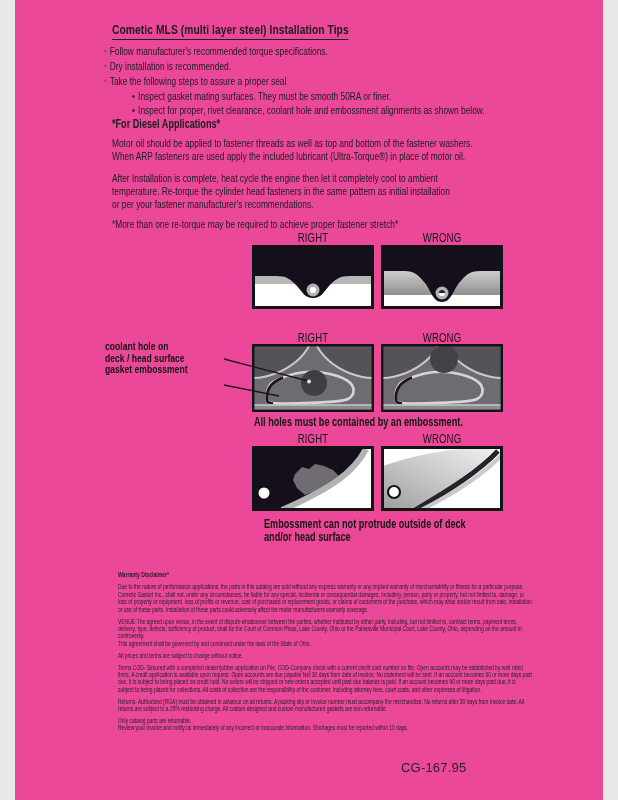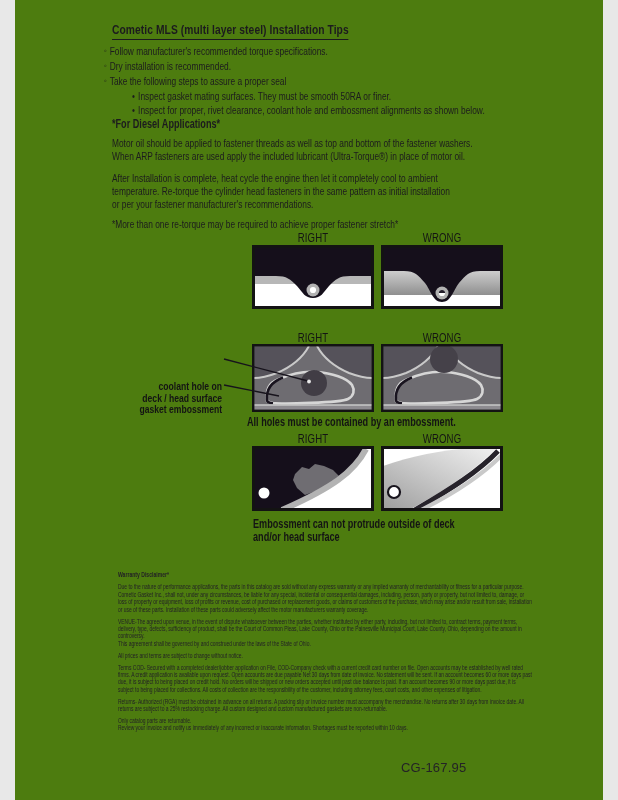--- a/index.html
+++ b/index.html
@@ -1,18 +1,18 @@
 <!DOCTYPE html>
 <html><head>
 <meta charset="utf-8">
 <style>
   html,body { margin:0; padding:0; background:#e8e8e8; }
   .page {
     position:relative; width:588px; height:800px; margin:0 auto;
-    background:#4d7c0f; overflow:hidden;
+    background:#ec4899; overflow:hidden;
     font-family:"Liberation Sans", sans-serif; color:#1c1b1e;
     -webkit-font-smoothing:antialiased;
   }
   .cond   { transform:scaleX(0.76); transform-origin:0 0; display:inline-block; white-space:nowrap; }
   .condb  { transform:scaleX(0.76); transform-origin:0 0; display:block; }
   .cond-c { transform:scaleX(0.80); transform-origin:50% 0; display:block; }
   .cond-r { transform:scaleX(0.78); transform-origin:100% 0; display:block; }
 
   .title {
     position:absolute; left:97px; top:22px;
@@ -35,22 +35,22 @@
   }
   .diesel h2 { font-size:12px; margin:0 0 6px 0; }
   .diesel p  { margin:0 0 9px 0; white-space:pre-line; }
   .diesel p.note { margin-top:-2px; }
 
   .diagrams { position:absolute; left:0; top:230px; width:618px; height:322px; }
   .diagrams .abs { position:absolute; }
   .rw-label { width:122px; text-align:center; font-size:12px; letter-spacing:0.2px; color:#141414; }
   .dg-caption { font-size:12px; font-weight:bold; color:#141414; white-space:pre-line; line-height:13px; }
   .ann-label {
-    width:150px; text-align:right; font-size:11px; font-weight:bold;
-    line-height:12px; white-space:pre-line; color:#141414;margin-top:40px;
+    width:150px; text-align:left; font-size:11px; font-weight:bold;
+    line-height:12px; white-space:pre-line; color:#141414;
   }
   .overlay { position:absolute; left:0; top:0; pointer-events:none; }
 
   .disclaimer {
     position:absolute; left:103px; top:571px;
     font-size:6.5px; line-height:7.4px; color:#232225; width:545px;
   }
   .disclaimer h3 { font-size:6.7px; margin:0 0 5px 0; }
   .disclaimer p  { margin:0 0 4.5px 0; white-space:pre-line; }
 
@@ -153,21 +153,21 @@
 
     <div class="abs ann-label" style="left:57px; top:110px;"><span class="cond-r">coolant hole on
 deck / head surface</span></div>
     <div class="abs ann-label" style="left:57px; top:133px;"><span class="cond-r">gasket embossment</span></div>
     <svg class="overlay" width="618" height="322" viewBox="0 0 618 322">
       <line x1="209" y1="129" x2="293" y2="151" stroke="#17131c" stroke-width="1.3"></line>
       <circle cx="294" cy="151.5" r="1.9" fill="#e8e8e8"></circle>
       <line x1="209" y1="155" x2="264" y2="166" stroke="#17131c" stroke-width="1.3"></line>
     </svg>
 
-    <div class="abs dg-caption" style="left:232px; top:186px;"><span class="cond">All holes must be contained by an embossment.</span></div>
+    <div class="abs dg-caption" style="left:239px; top:186px;"><span class="cond">All holes must be contained by an embossment.</span></div>
 
     <div class="abs rw-label" style="left:237px; top:202px;">
         <span class="cond-c">RIGHT</span>
       </div>
     <div class="abs rw-label" style="left:366px; top:202px;">
         <span class="cond-c">WRONG</span>
       </div>
 
     <svg class="abs" style="left:237px; top:216px;" width="122" height="65" viewBox="0 0 122 65">
       <rect width="122" height="65" fill="#ffffff"></rect>
@@ -187,21 +187,21 @@
         </linearGradient>
       </defs>
       <rect width="122" height="65" fill="#ffffff"></rect>
       <path d="M2,20 C30,10 61,4 91,2 L116,2 C94,24 66,43 30,63 L2,63 Z" fill="url(#gB)"></path>
       <path d="M117,5 C98,25 70,43 34,64" stroke="#27232b" stroke-width="5" fill="none"></path>
       <path d="M120,10 C102,28 76,46 40,64" stroke="#c9c9c9" stroke-width="4" fill="none"></path>
       <circle cx="13" cy="46" r="6" fill="#ffffff" stroke="#18141d" stroke-width="2.2"></circle>
       <rect x="1.5" y="1.5" width="119" height="62" fill="none" stroke="#131313" stroke-width="3"></rect>
     </svg>
 
-    <div class="abs dg-caption" style="left:238px; top:288px;"><span class="cond" style="white-space:pre-line;">Embossment can not protrude outside of deck
+    <div class="abs dg-caption" style="left:249px; top:288px;"><span class="cond" style="white-space:pre-line;">Embossment can not protrude outside of deck
 and/or head surface</span></div>
   </div>
 
   <div class="disclaimer condb">
     <h3>Warranty Disclaimer*</h3>
     <p>Due to the nature of performance applications, the parts in this catalog are sold without any express warranty or any implied warranty of merchantability or fitness for a particular purpose.  Cometic Gasket Inc., shall not, under any circumstances, be liable for any special, incidental or consequential damages, including, person, party or property, but not limited to, damage, or loss of property or equipment, loss of profits or revenue, cost of purchased or replacement goods, or claims of customers of the purchase, which may arise and/or result from sale, installation or use of these parts.  Installation of these parts could adversely affect the motor manufacturers warranty coverage.</p>
     <p>VENUE-The agreed upon venue, in the event of dispute whatsoever between the parties, whether instituted by either party, including, but not limited to, contract terms, payment terms, delivery, type, defects, sufficiency of product, shall be the Court of Common Pleas, Lake County, Ohio or the Painesville Municipal Court, Lake County, Ohio, depending on the amount in controversy.
 This agreement shall be governed by and construed under the laws of the State of Ohio.</p>
     <p>All prices and terms are subject to change without notice.</p>
     <p>Terms COD- Secured with a completed dealer/jobber application on File, COD-Company check with a current credit card number on file.  Open accounts may be established by well rated firms.  A credit application is available upon request.  Open accounts are due payable Net 30 days from date of invoice.  No statement will be sent.  If an account becomes 60 or more days past due, it is subject to being placed on credit hold.  No orders will be shipped or new orders accepted until past due balance is paid.  If an account becomes 90 or more days past due, it is subject to being placed for collections.  All costs of collection are the responsibility of the customer, including attorney fees, court costs, and other expenses of litigation.</p>

